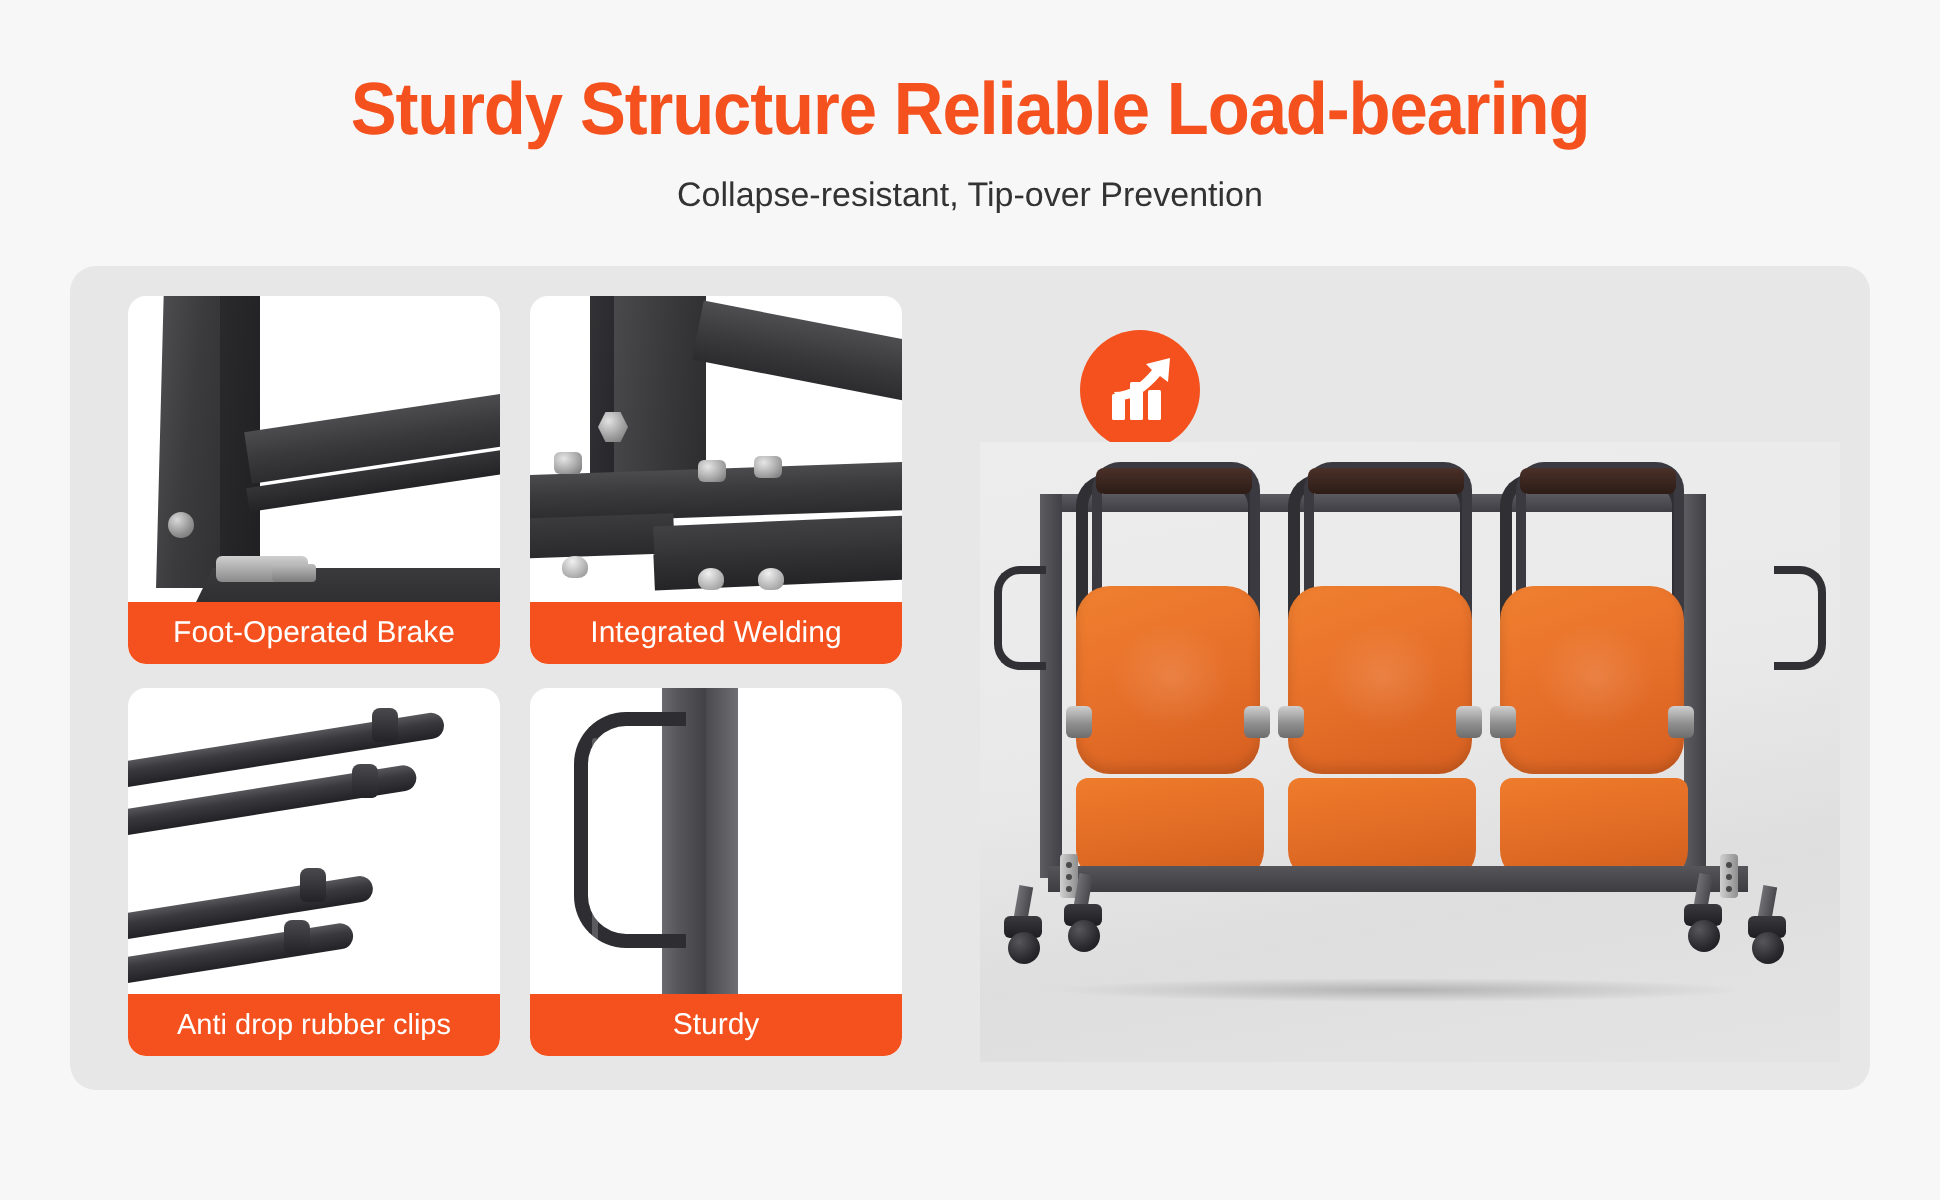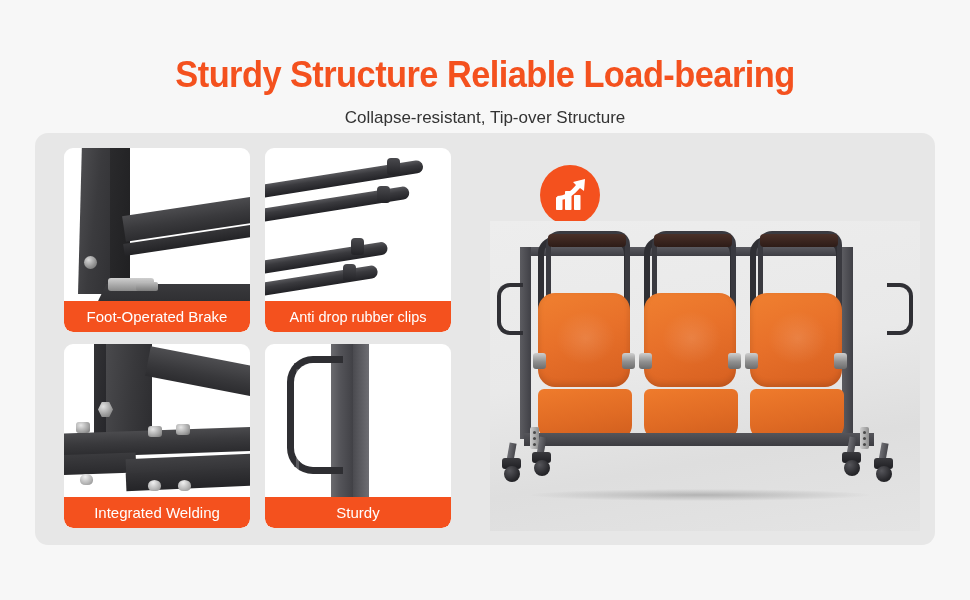--- a/index.html
+++ b/index.html
@@ -7,21 +7,21 @@
     background: #f7f7f7;
   }
   body {
     width: 970px; height: 600px;
     font-family: "Liberation Sans", sans-serif;
     overflow: hidden;
     position: relative;
   }
 
   
-  .header { text-align: center; padding-top: 56px; }
+  .header { text-align: center; padding-top: 36px; }
   .headline {
     color: #f4511e;
     font-size: 37px;
     font-weight: bold;
     letter-spacing: -0.6px;
     transform: scaleX(0.93);
     line-height: 1.05;
     margin: 0;
     white-space: nowrap;
   }
@@ -332,53 +332,39 @@
     width: 340px; height: 12px;
     border-radius: 50%;
     background: radial-gradient(ellipse at center, rgba(0,0,0,0.20), rgba(0,0,0,0) 72%);
   }
 </style>
 </head>
 <body>
 
 <div class="header">
   <h1 class="headline">Sturdy Structure Reliable Load-bearing</h1>
-  <p class="subhead">Collapse-resistant, Tip-over Structure</p>
+  <p class="subhead">Collapse-resistant, Tip-over Prevention</p>
 </div>
 
 <div class="panel">
 
   <div class="tiles">
 
     <div class="tile">
       <div class="tile-photo">
         <div class="t1-post"></div>
         <div class="t1-post-face"></div>
         <div class="t1-beam"></div>
         <div class="t1-beam2"></div>
         <div class="t1-floorplate"></div>
         <div class="t1-brake"></div>
         <div class="t1-brake2"></div>
         <div class="t1-bolt"></div>
       </div>
       <div class="caption">Foot-Operated Brake</div>
-    </div>
-
-    <div class="tile">
-      <div class="tile-photo">
-        <div class="bar" style="left:-10px; top:38px;  width:170px; transform:rotate(-9deg);"></div>
-        <div class="bar" style="left:-10px; top:62px;  width:156px; transform:rotate(-9deg);"></div>
-        <div class="bar" style="left:-10px; top:114px; width:134px; transform:rotate(-9deg);"></div>
-        <div class="bar" style="left:-10px; top:136px; width:124px; transform:rotate(-9deg);"></div>
-        <div class="clip" style="left:122px; top:10px;"></div>
-        <div class="clip" style="left:112px; top:38px;"></div>
-        <div class="clip" style="left:86px;  top:90px;"></div>
-        <div class="clip" style="left:78px;  top:116px;"></div>
-      </div>
-      <div class="caption small">Anti drop rubber clips</div>
     </div>
 
     <div class="tile">
       <div class="tile-photo">
         <div class="t2-vpost-edge"></div>
         <div class="t2-vpost"></div>
         <div class="t2-diag"></div>
         <div class="t2-hbeam"></div>
         <div class="t2-hbeam3"></div>
         <div class="t2-hbeam2"></div>
@@ -389,20 +375,34 @@
         <div class="weld-dot" style="left:112px; top:80px;"></div>
         <div class="caster-dot" style="left:16px;  top:130px;"></div>
         <div class="caster-dot" style="left:84px;  top:136px;"></div>
         <div class="caster-dot" style="left:114px; top:136px;"></div>
       </div>
       <div class="caption">Integrated Welding</div>
     </div>
 
     <div class="tile">
       <div class="tile-photo">
+        <div class="bar" style="left:-10px; top:38px;  width:170px; transform:rotate(-9deg);"></div>
+        <div class="bar" style="left:-10px; top:62px;  width:156px; transform:rotate(-9deg);"></div>
+        <div class="bar" style="left:-10px; top:114px; width:134px; transform:rotate(-9deg);"></div>
+        <div class="bar" style="left:-10px; top:136px; width:124px; transform:rotate(-9deg);"></div>
+        <div class="clip" style="left:122px; top:10px;"></div>
+        <div class="clip" style="left:112px; top:38px;"></div>
+        <div class="clip" style="left:86px;  top:90px;"></div>
+        <div class="clip" style="left:78px;  top:116px;"></div>
+      </div>
+      <div class="caption small">Anti drop rubber clips</div>
+    </div>
+
+    <div class="tile">
+      <div class="tile-photo">
         <div class="t4-post"></div>
         <div class="t4-post-dark"></div>
         <div class="t4-handle"></div>
       </div>
       <div class="caption">Sturdy</div>
     </div>
 
   </div>
 
   <div class="badge">

